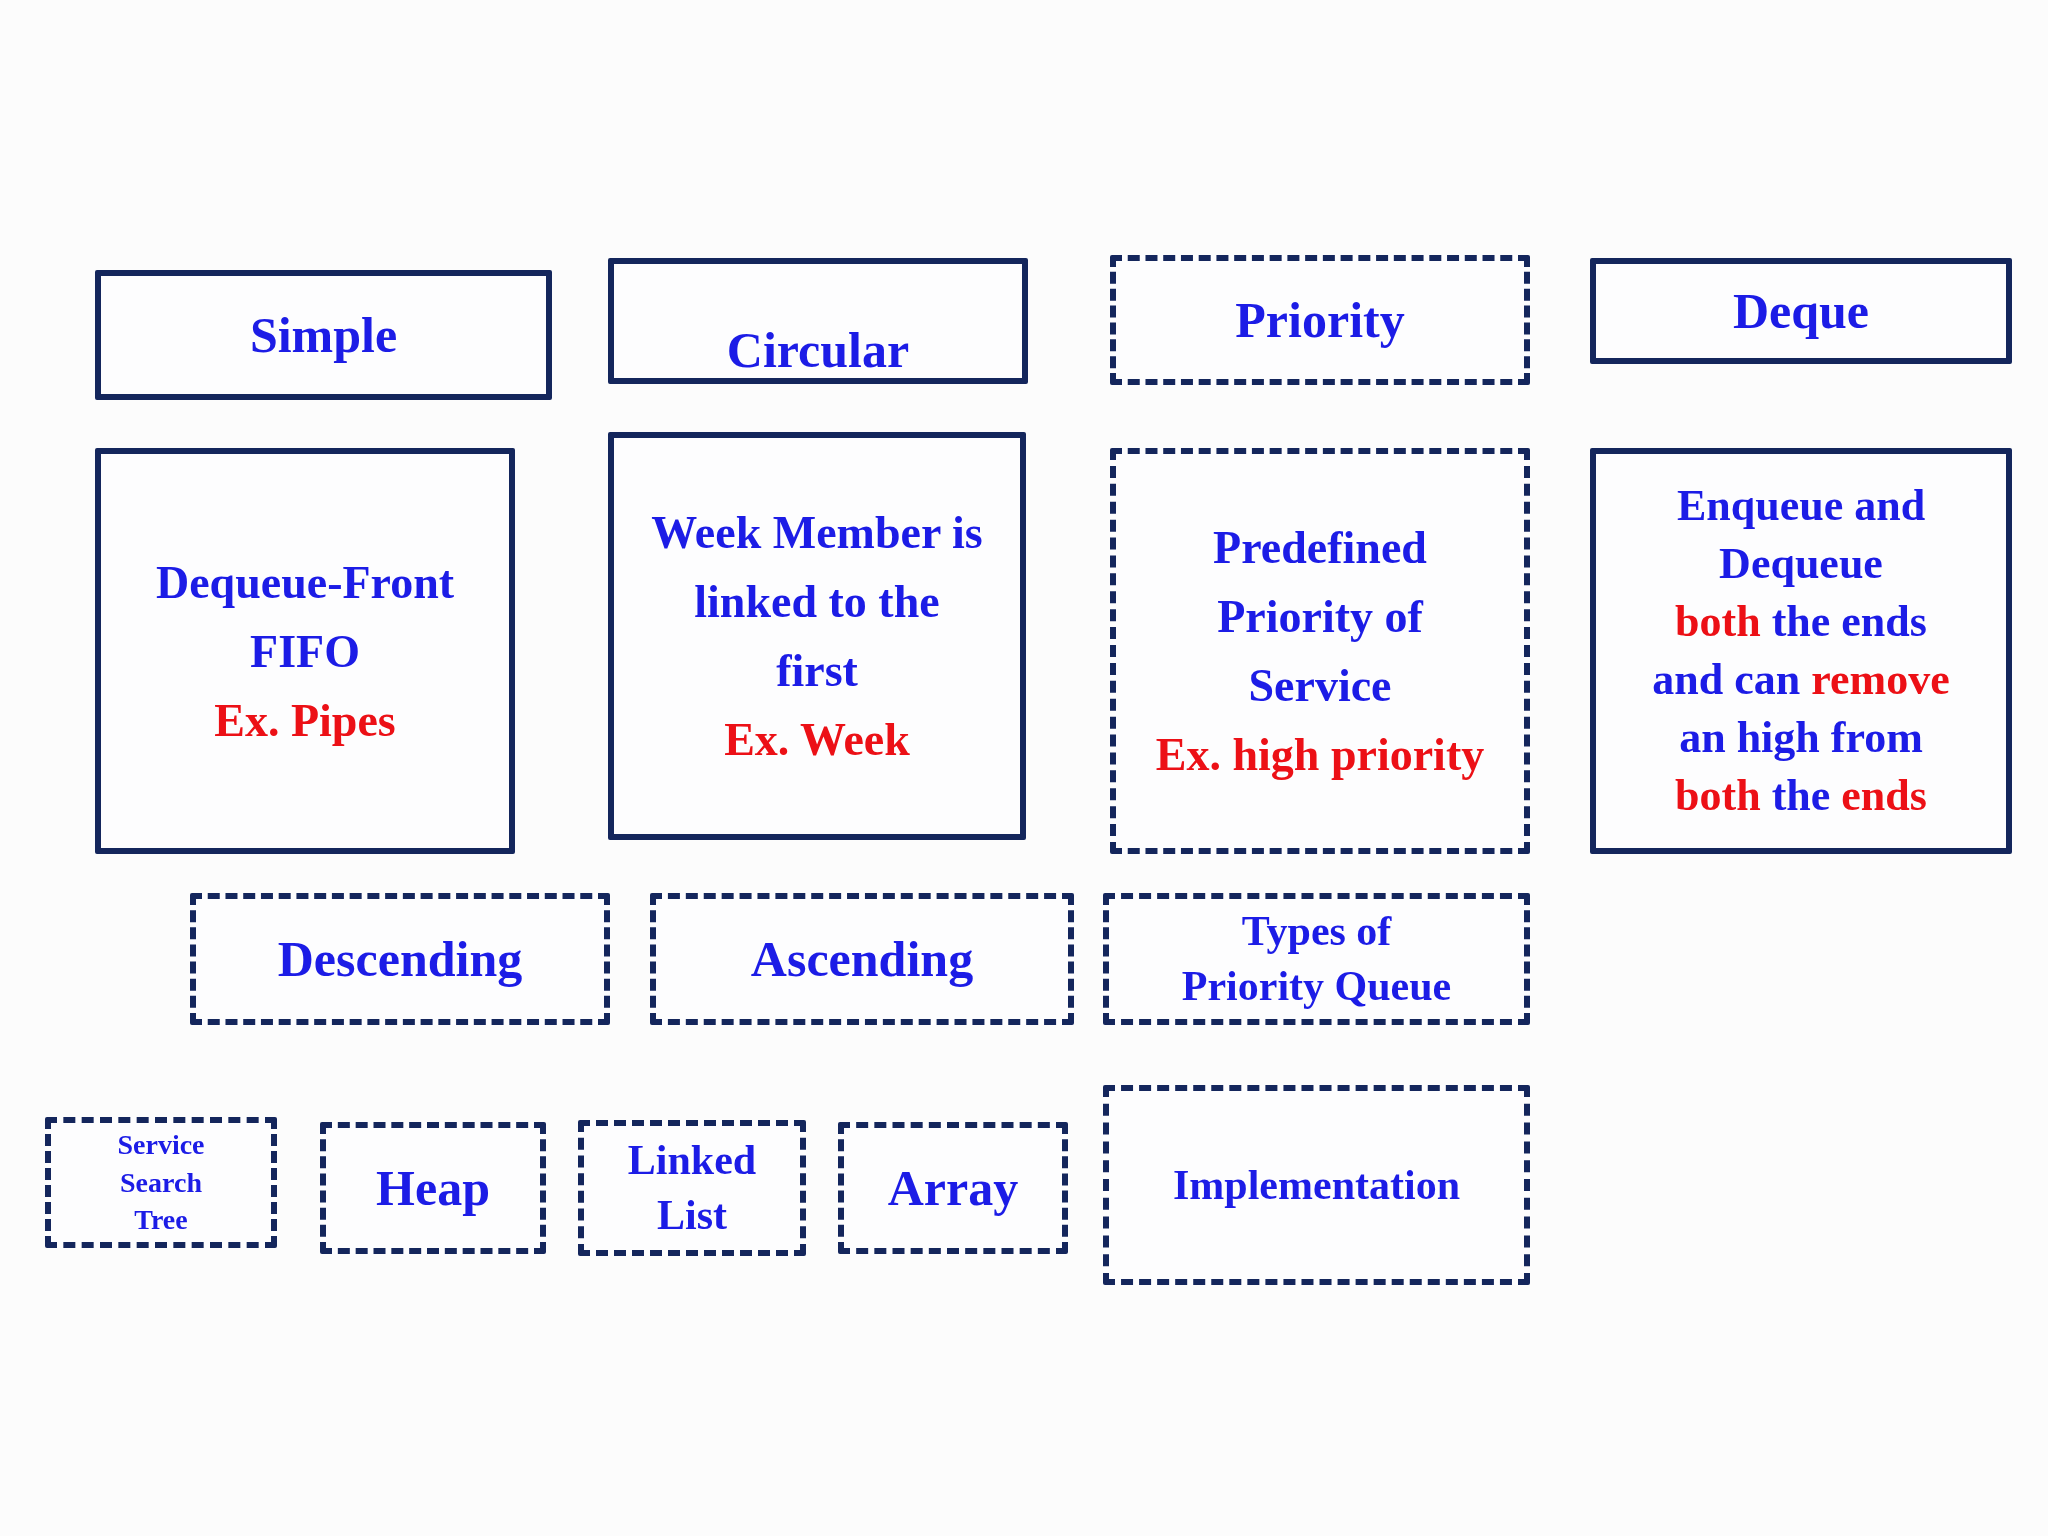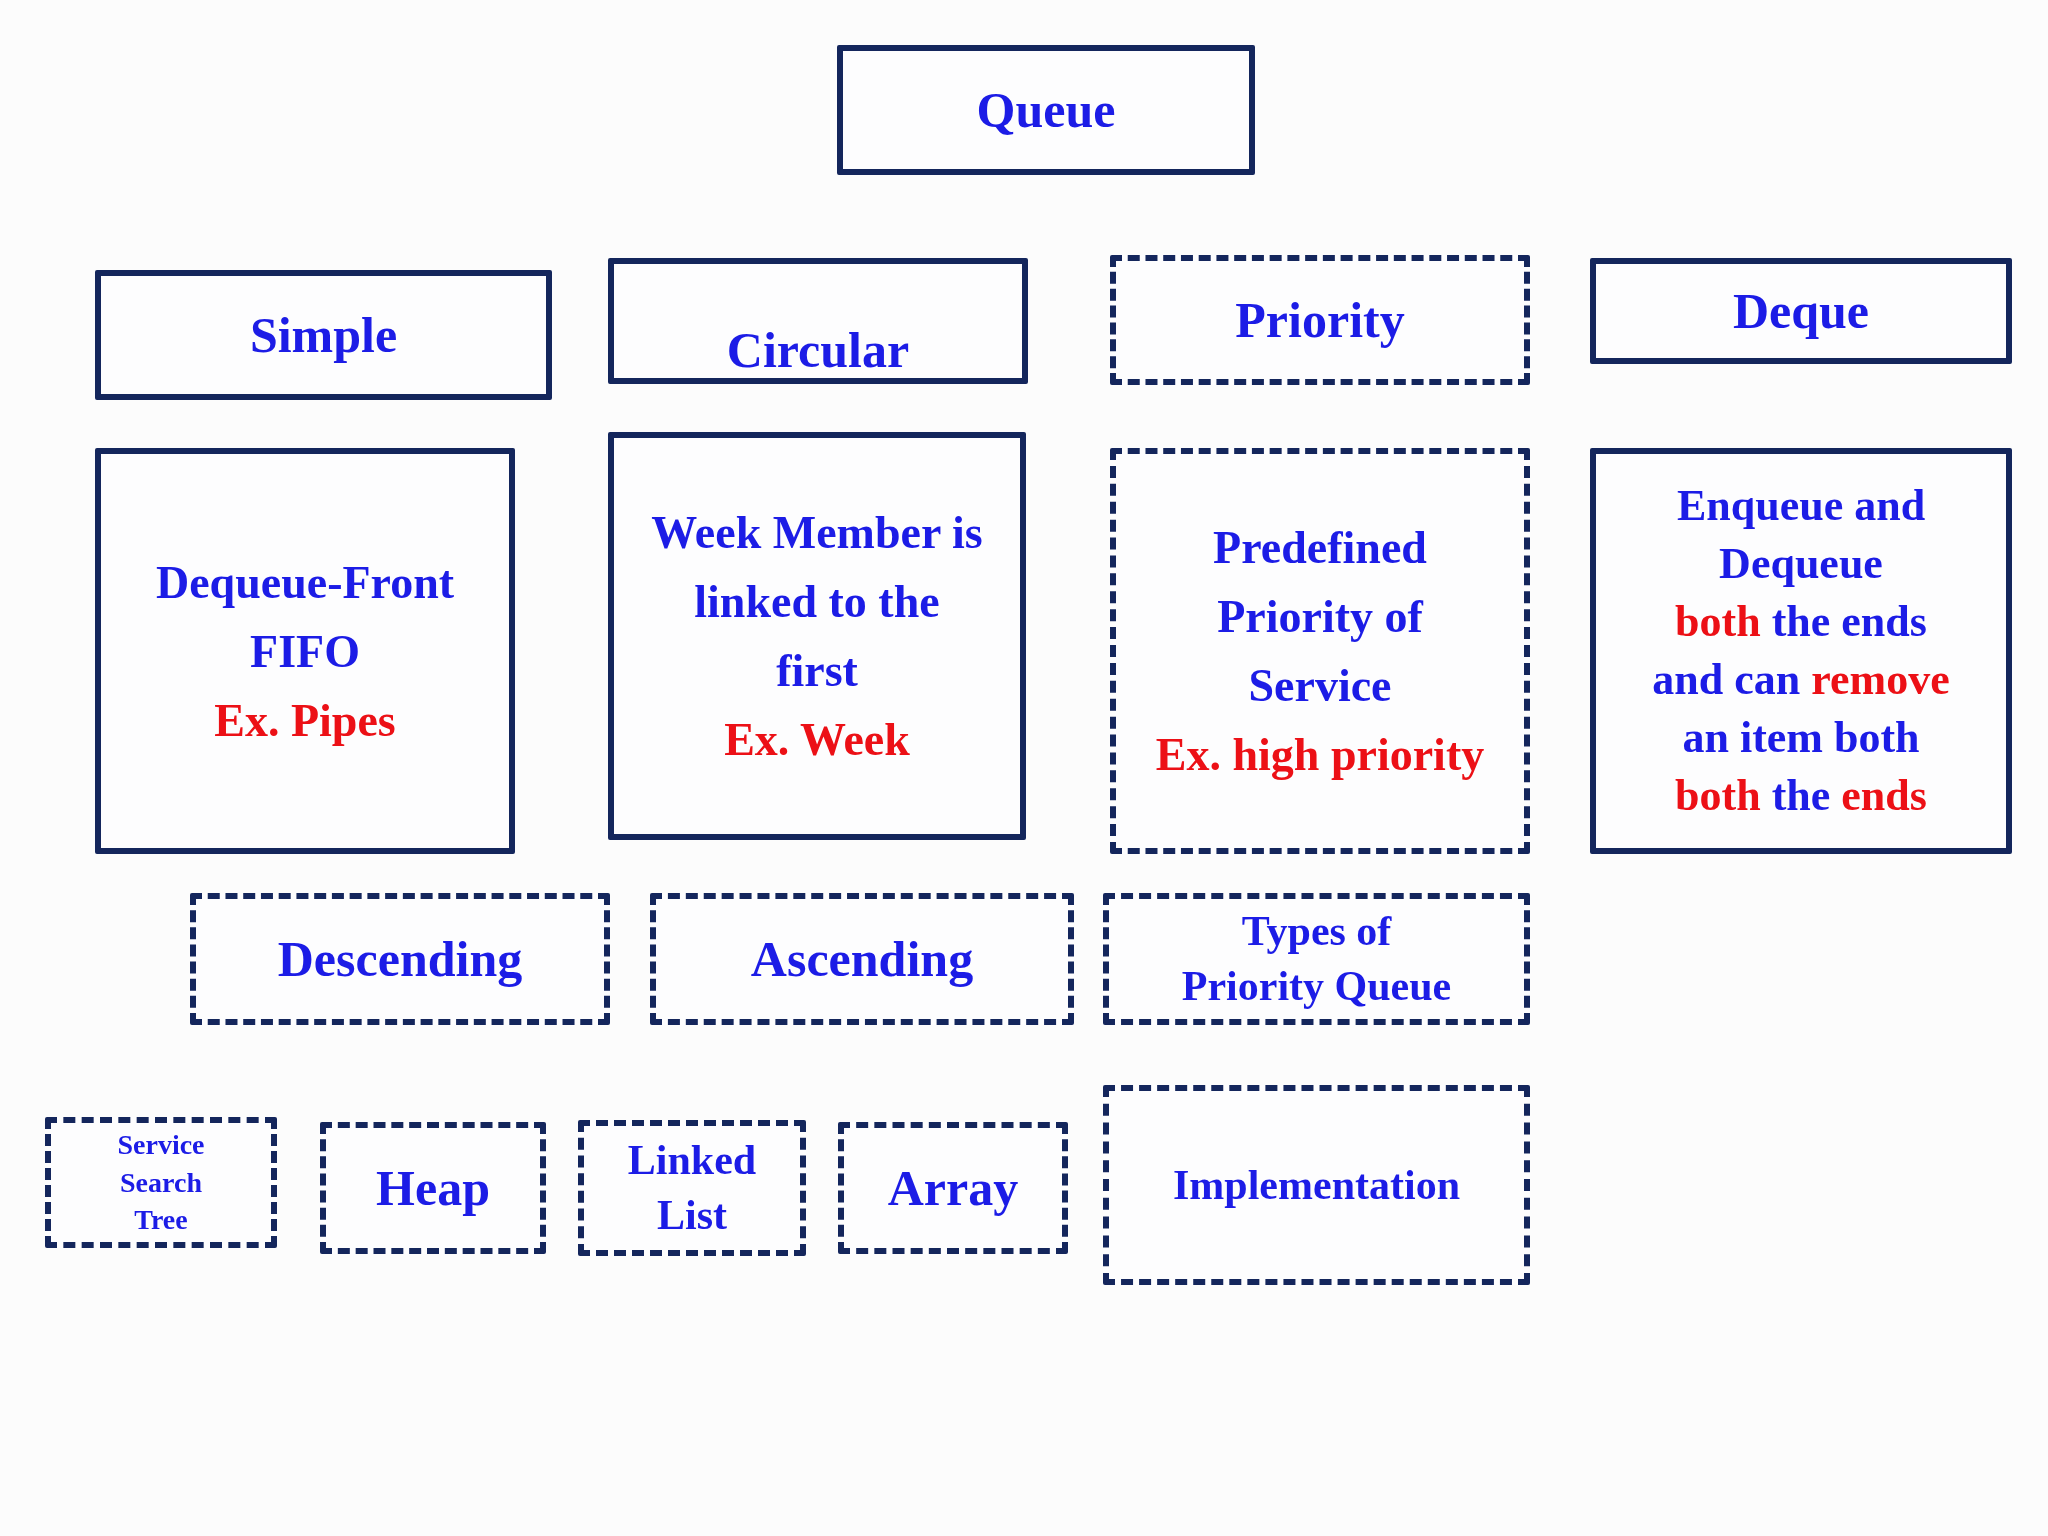--- a/index.html
+++ b/index.html
@@ -41,23 +41,20 @@
   .fs-two .line{font-size:42px;line-height:1.3;white-space:nowrap;}
   .fs-small .line{font-size:28px;line-height:1.35;white-space:nowrap;}
   .c-blue{color:var(--blue);}
   .c-red{color:var(--red);}
 </style>
 </head>
 <body>
 
 <div class="canvas">
 
-  <div class="box fs-title" style="left:837px;top:45px;width:418px;height:130px;">
-    <span class="node-title">Queue</span>
-  </div>
 
   <div class="box fs-title" style="left:95px;top:270px;width:457px;height:130px;">
     <span class="node-title">Simple</span>
   </div>
 
   <div class="box fs-title" style="left:608px;top:258px;width:420px;height:126px;justify-content:flex-end;">
     <span class="node-title">Circular</span>
   </div>
 
   <div class="box dashed fs-title" style="left:1110px;top:255px;width:420px;height:130px;">
@@ -86,21 +83,21 @@
       <div class="line"><span class="c-blue">Priority of</span></div>
       <div class="line"><span class="c-blue">Service</span></div>
       <div class="line"><span class="c-red">Ex. high priority</span></div>
     </div>
 
   <div class="box fs-deque" style="left:1590px;top:448px;width:422px;height:406px;">
       <div class="line"><span class="c-blue">Enqueue and</span></div>
       <div class="line"><span class="c-blue">Dequeue</span></div>
       <div class="line"><span class="c-red">both</span><span class="c-blue"> the ends</span></div>
       <div class="line"><span class="c-blue">and can </span><span class="c-red">remove</span></div>
-      <div class="line"><span class="c-blue">an item both</span></div>
+      <div class="line"><span class="c-blue">an high from</span></div>
       <div class="line"><span class="c-red">both</span><span class="c-blue"> the </span><span class="c-red">ends</span></div>
     </div>
 
   <div class="box dashed fs-title" style="left:190px;top:893px;width:420px;height:132px;">
     <span class="node-title">Descending</span>
   </div>
 
   <div class="box dashed fs-title" style="left:650px;top:893px;width:424px;height:132px;">
     <span class="node-title">Ascending</span>
   </div>

